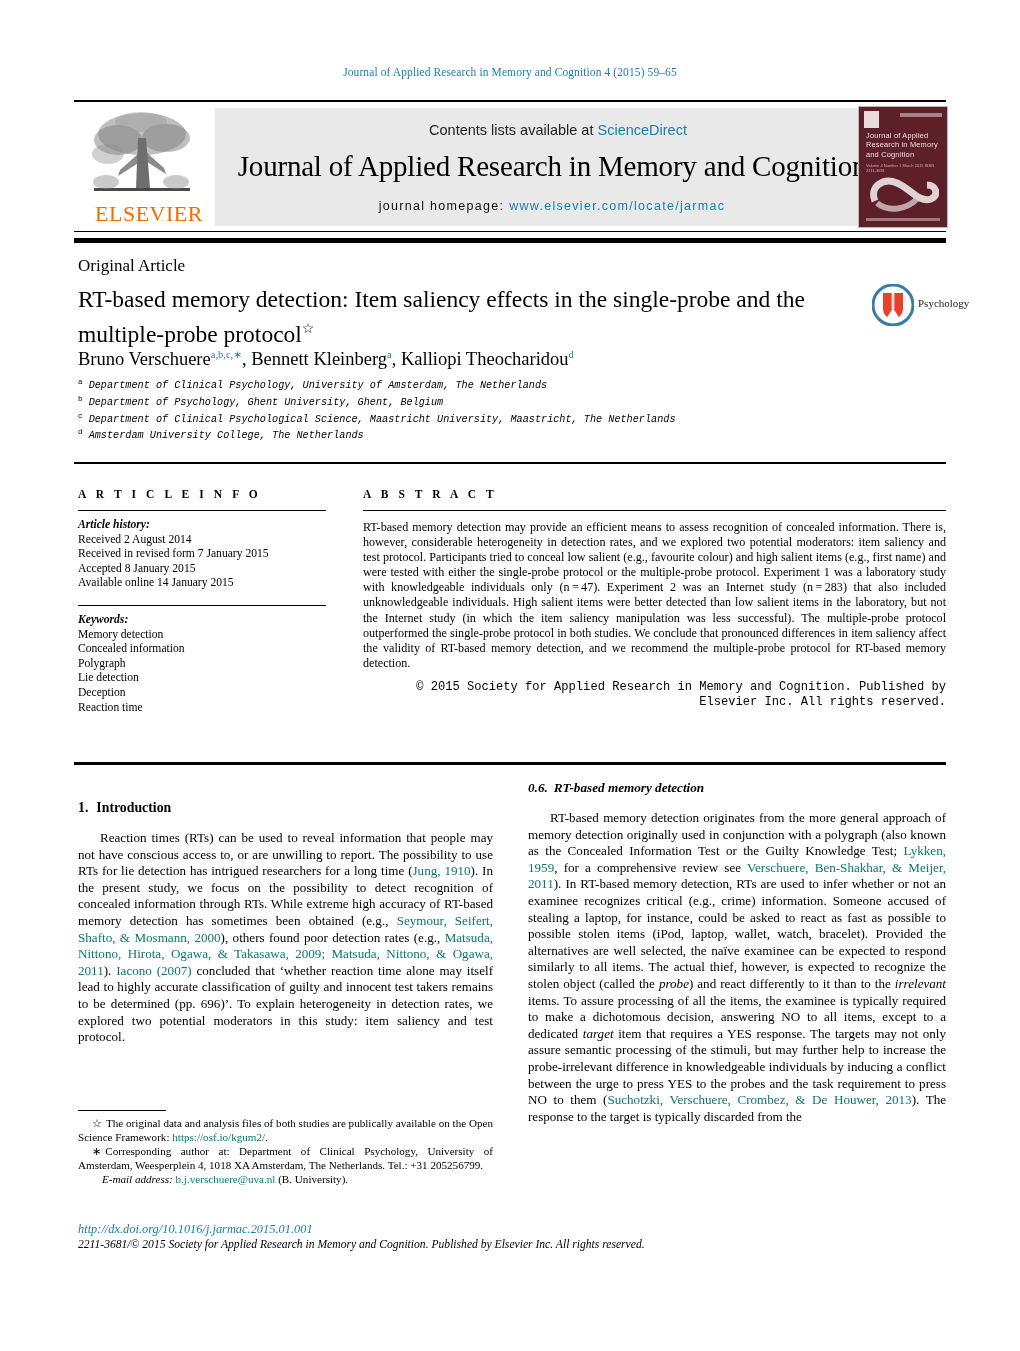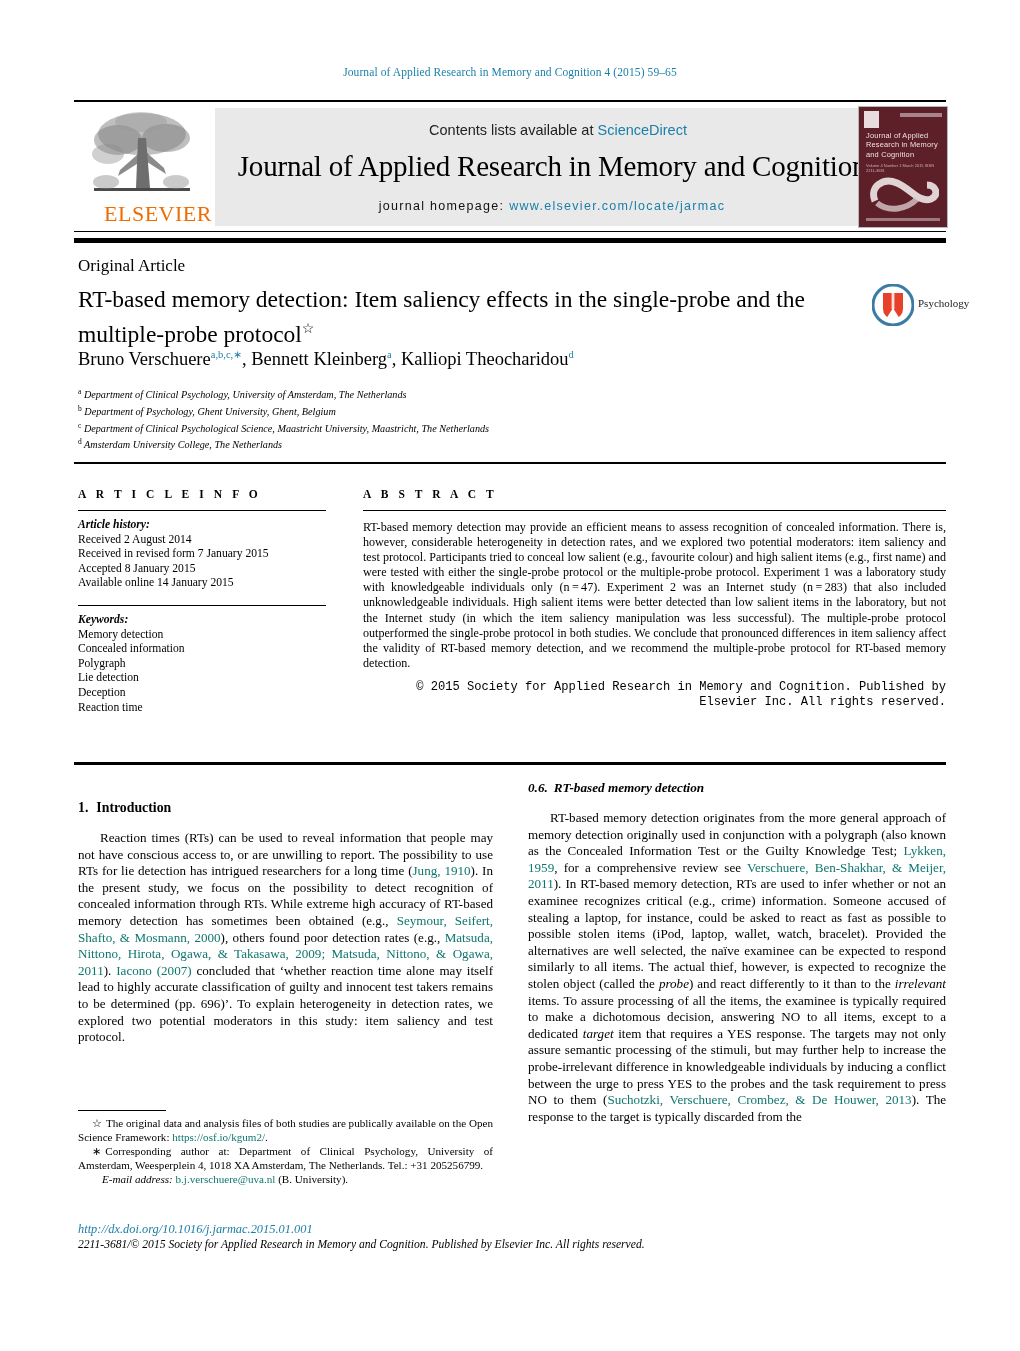--- a/index.html
+++ b/index.html
@@ -64,21 +64,21 @@
     height: 120px;
   }
   .elsevier-tree {
     position: absolute;
     left: 8px; top: 0;
     width: 110px;
     height: 94px;
   }
   .elsevier-word {
     position: absolute;
-    left: 17px; top: 94px;
+    left: 8px; top: 94px;
     width: 126px;
     text-align: center;
     color: #f06c00;
     font-family: "Liberation Serif", serif;
     font-size: 22px;
     letter-spacing: 0.5px;
     line-height: 24px;
   }
 
   
@@ -224,26 +224,26 @@
     font-family: "Liberation Serif", serif;
     color: #000;
   }
   .authors sup {
     font-size: 10.5px;
     color: #1a7fa8;
   }
 
   .affiliations {
     position: absolute;
-    left: 78px; top: 385px;
+    left: 78px; top: 376px;
     width: 800px;
     font-size: 10.2px;
     line-height: 13.4px;
     font-style: italic;
-    font-family: Liberation Serif, serif;
+    font-family: Liberation Mono, monospace;
     color: #000;
   }
   .affiliations sup {
     font-style: normal;
     font-size: 7.5px;
   }
 
   
   .rule-info {
     position: absolute;

